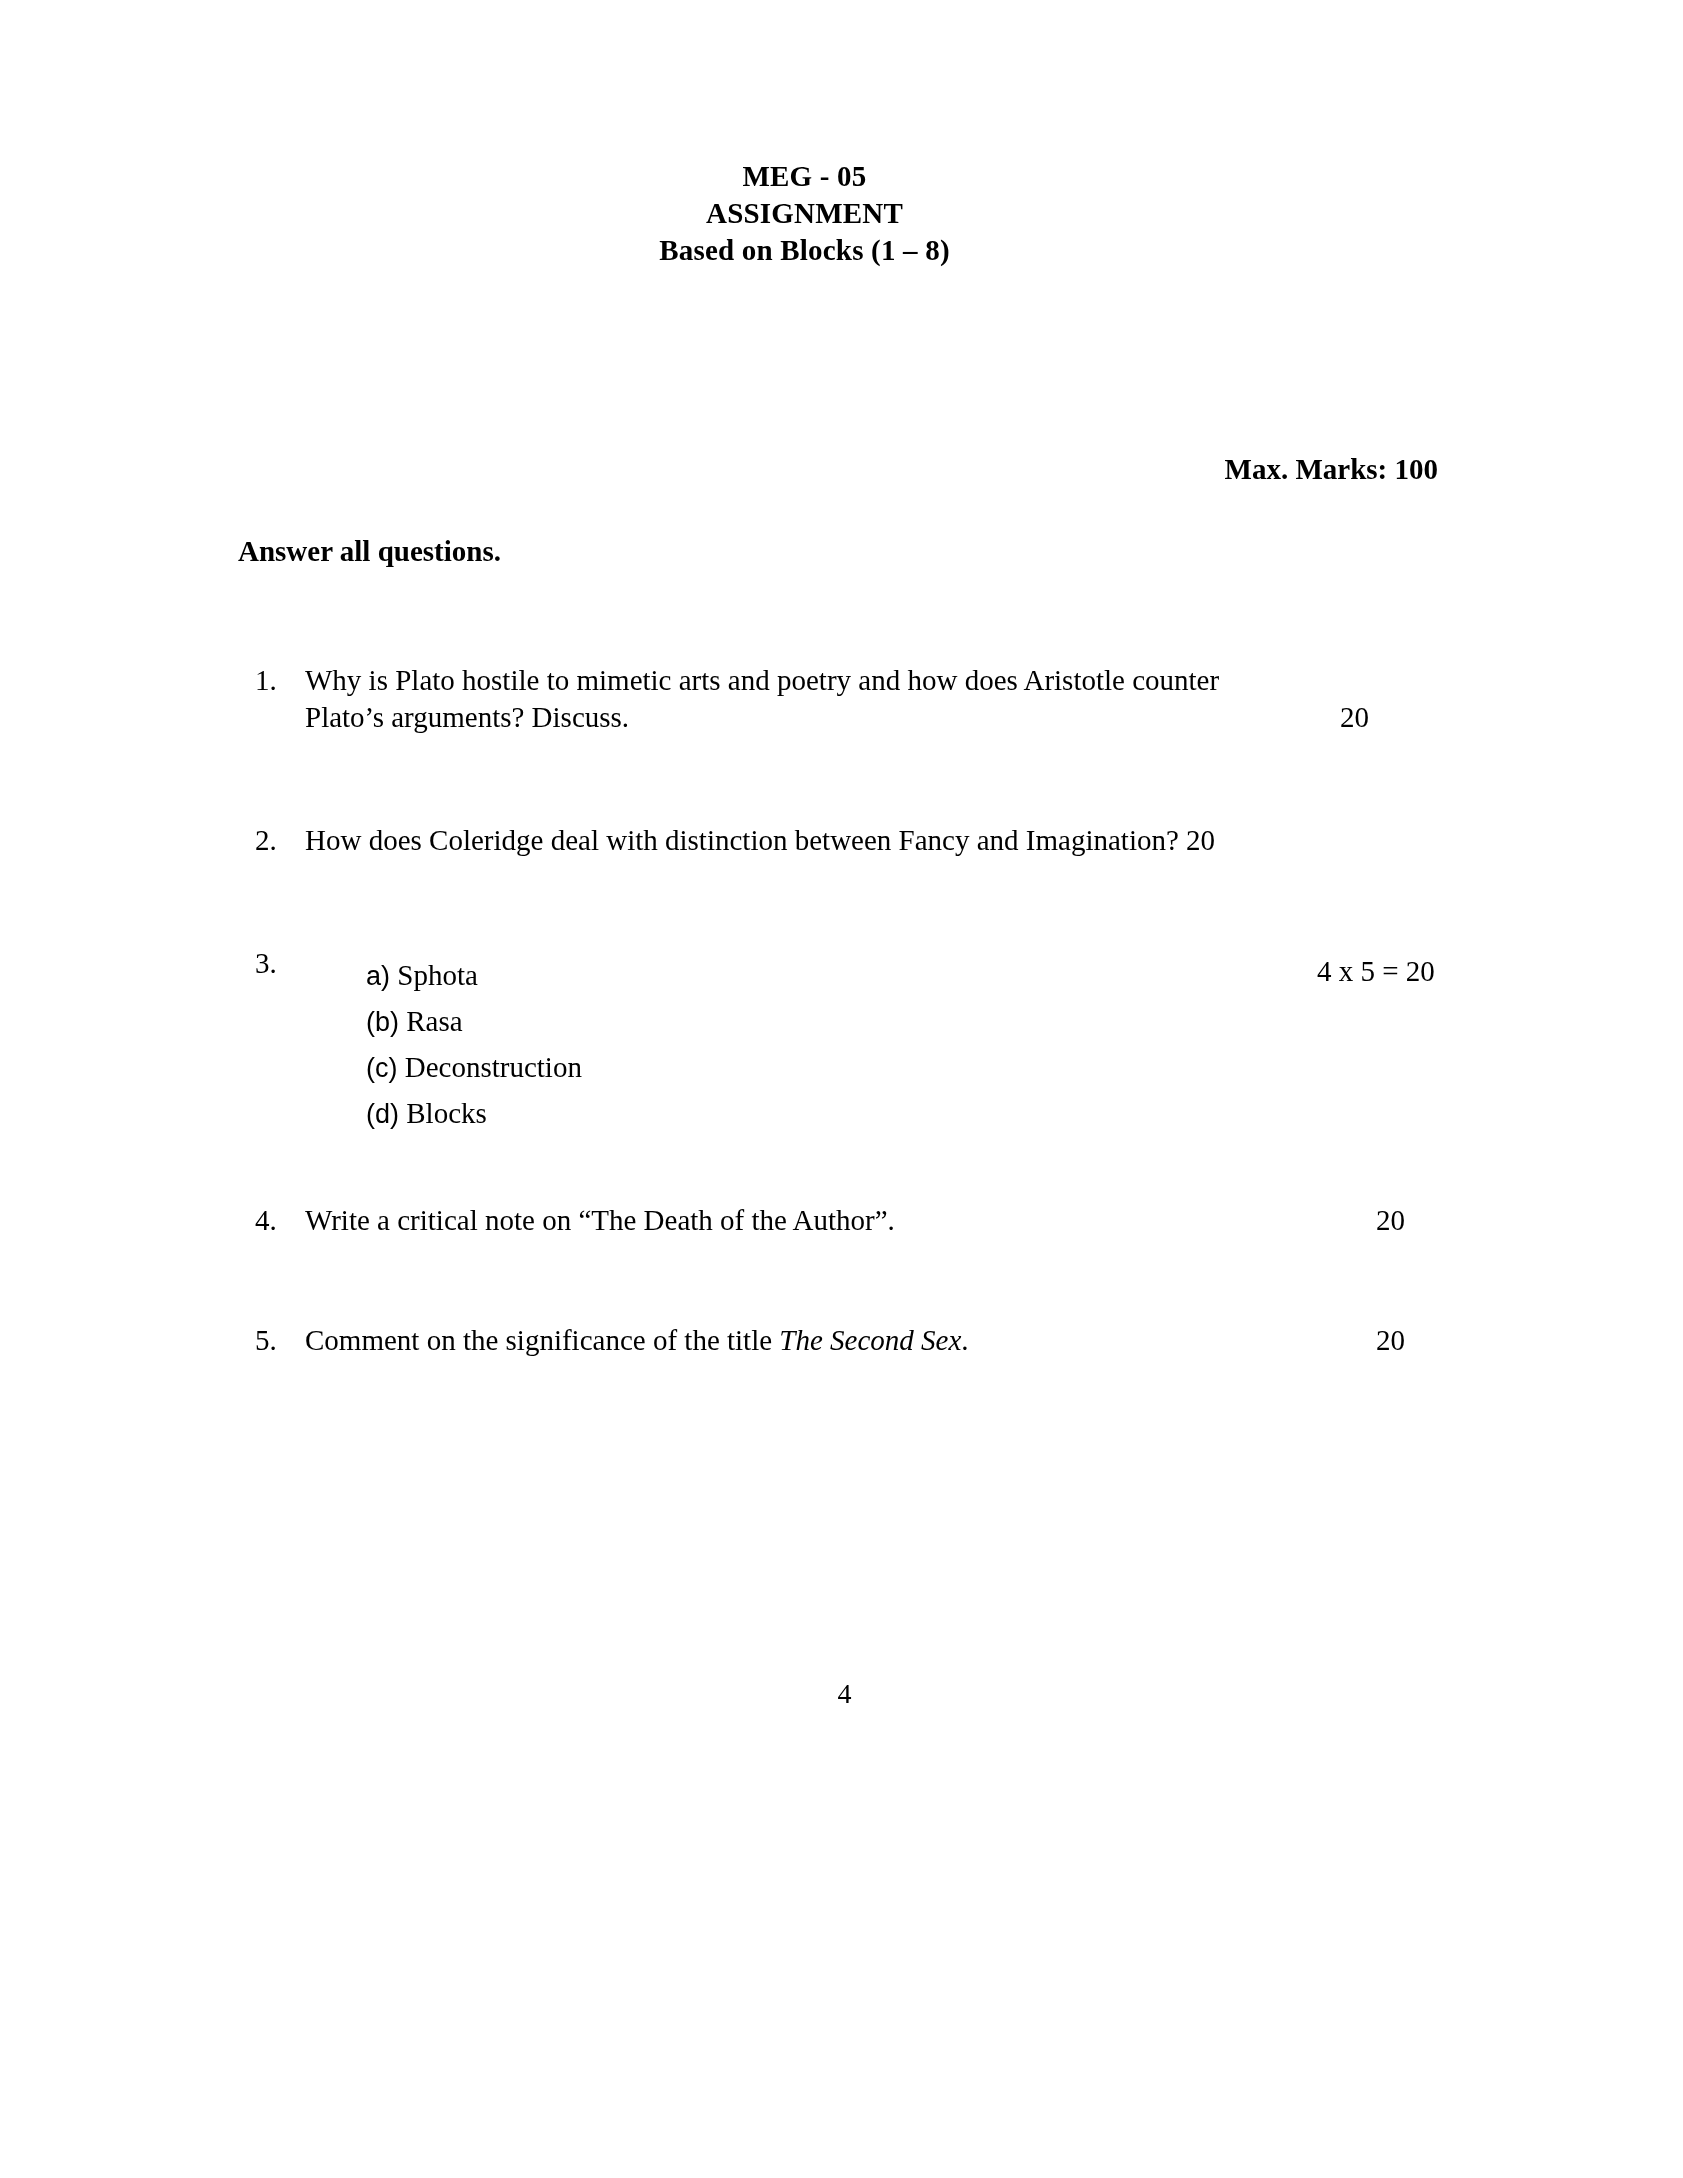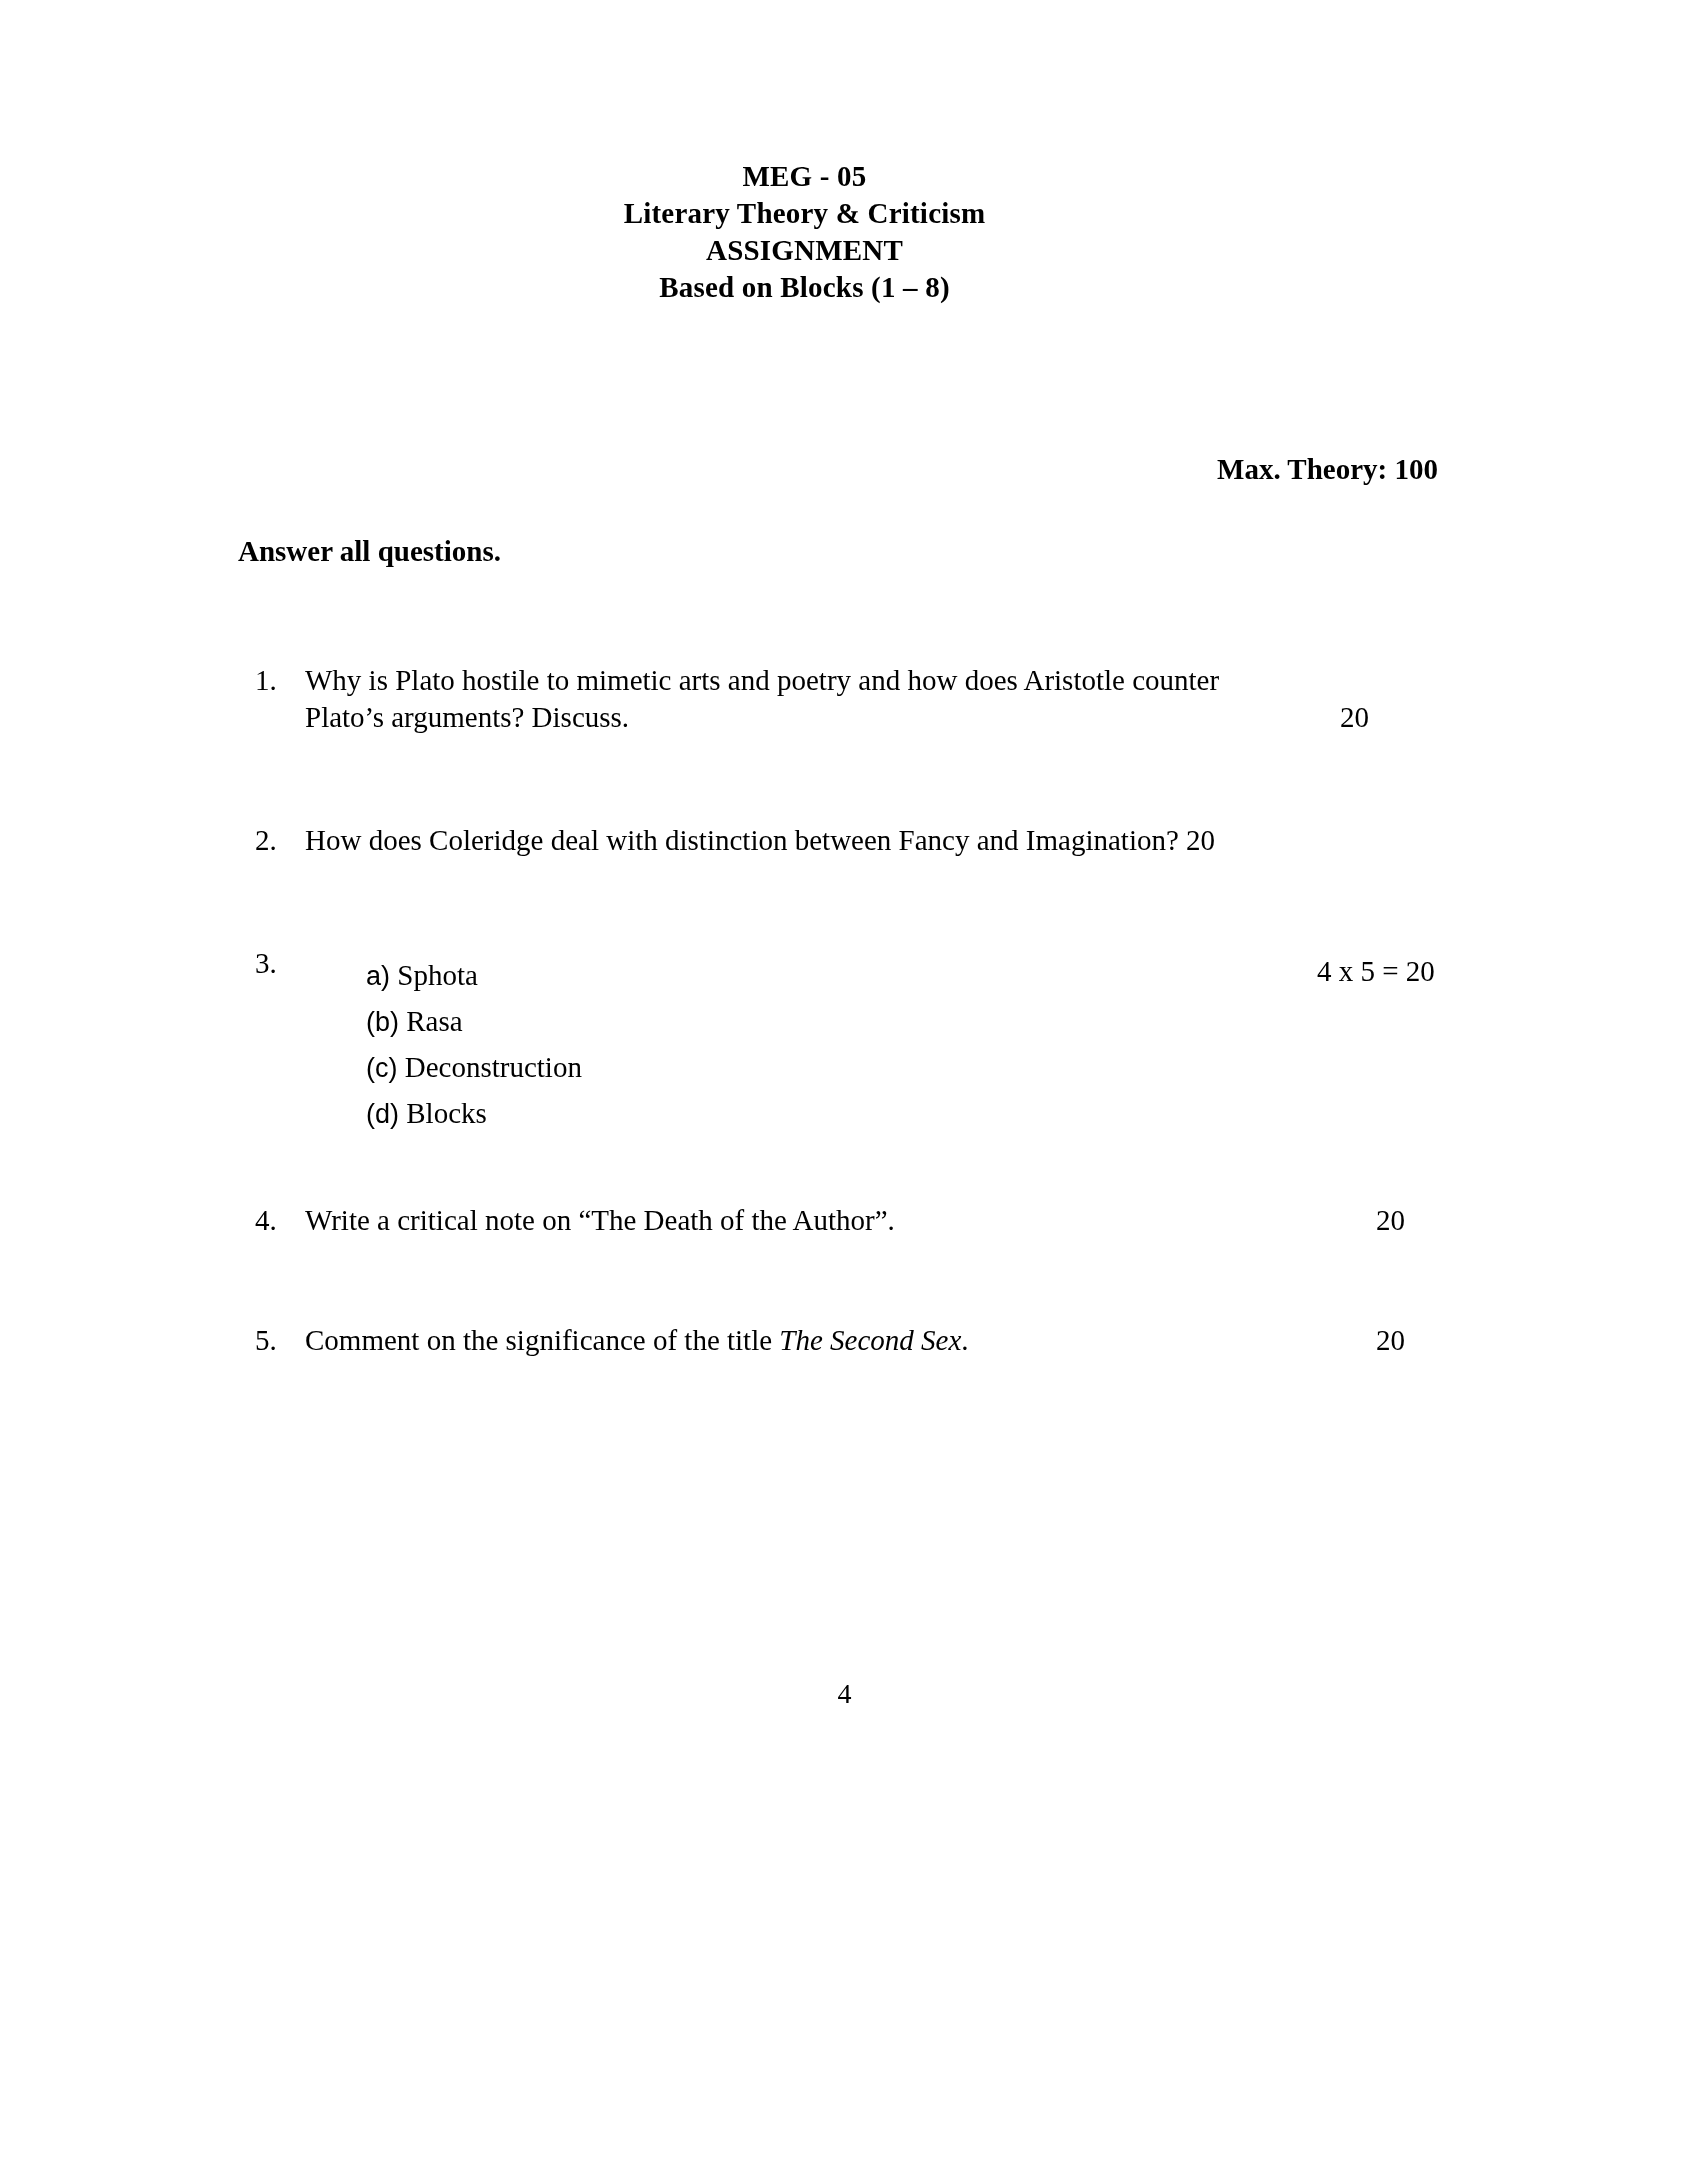--- a/index.html
+++ b/index.html
@@ -133,26 +133,25 @@
     white-space: pre;
   }
 </style>
 </head>
 <body>
 
 <div class="page">
 
   <div class="doc-header">
     <div class="hline">MEG - 05</div>
-    <div class="hline">Literary Theory &amp; Criticism</div>
     <div class="hline">ASSIGNMENT</div>
     <div class="hline">Based on Blocks (1 – 8)</div>
   </div>
 
-  <div class="max-marks">Max. Theory: 100</div>
+  <div class="max-marks">Max. Marks: 100</div>
 
   <div class="instruction">Answer all questions.</div>
 
   <div class="questions">
 
     <div class="q-item" style="top:662px;">
       <span class="q-num">1.</span>
       <div class="q-body">
         <div class="q-line">Why is Plato hostile to mimetic arts and poetry and how does Aristotle counter</div>
         <div class="q-line">Plato’s arguments? Discuss.</div>

